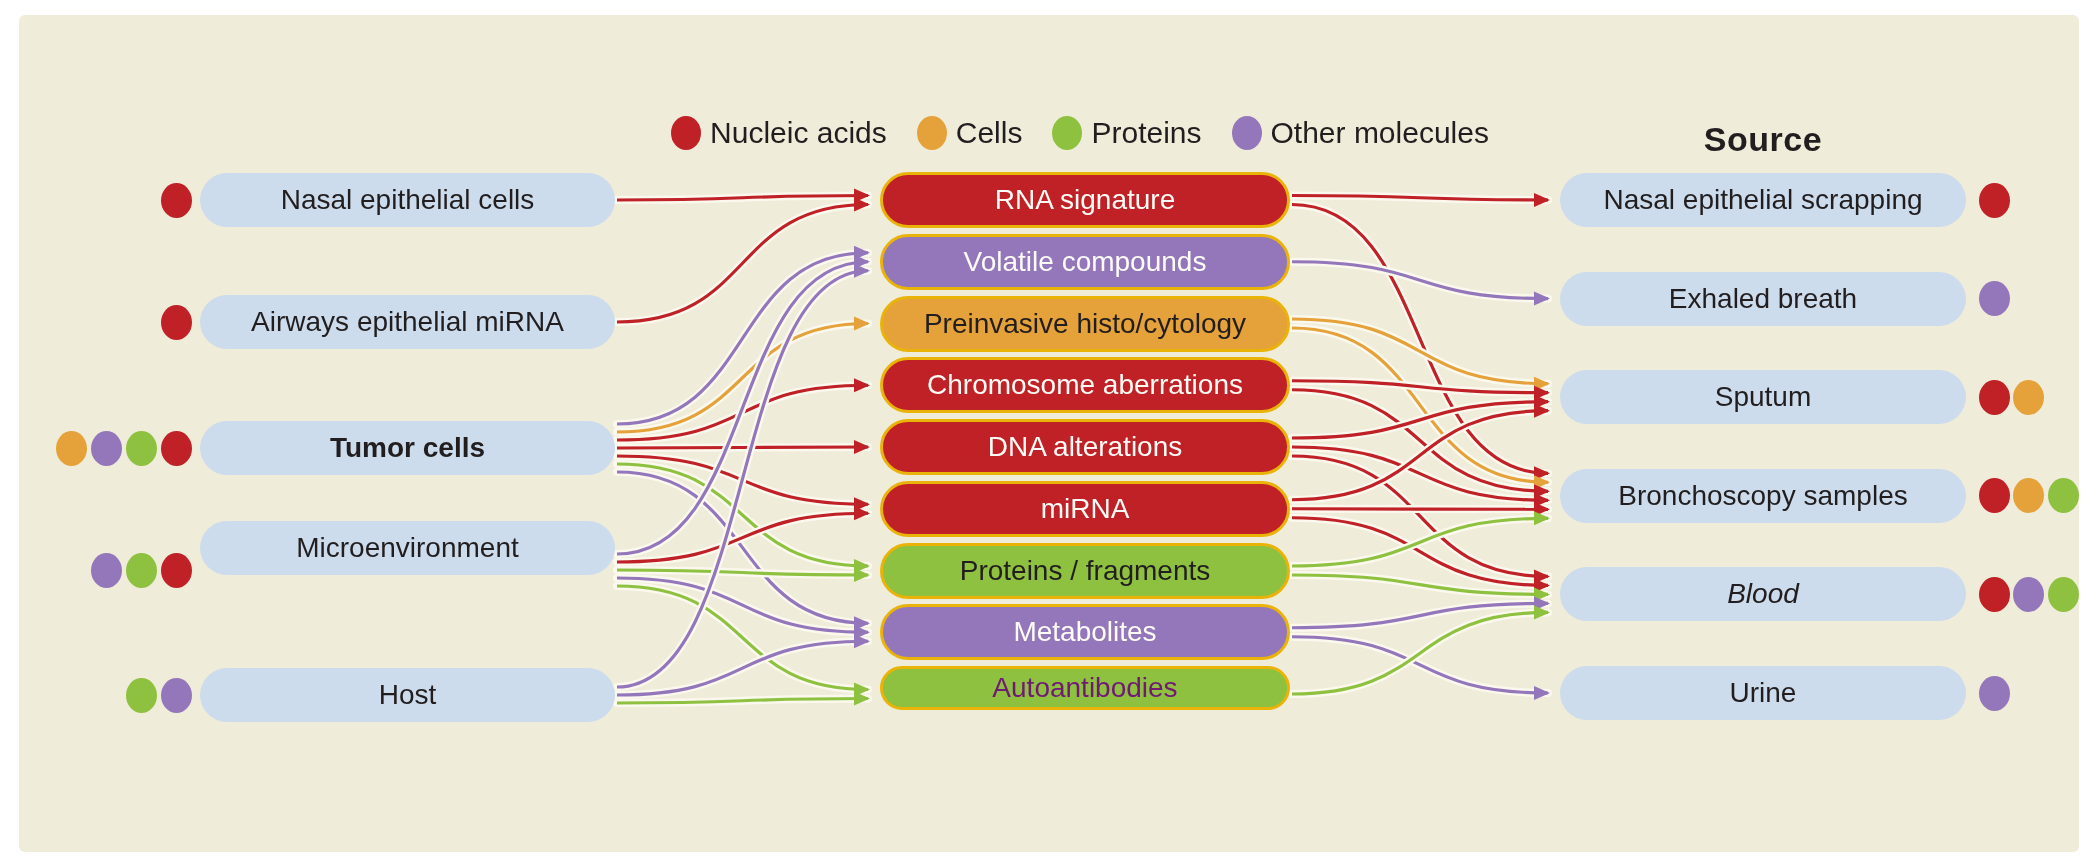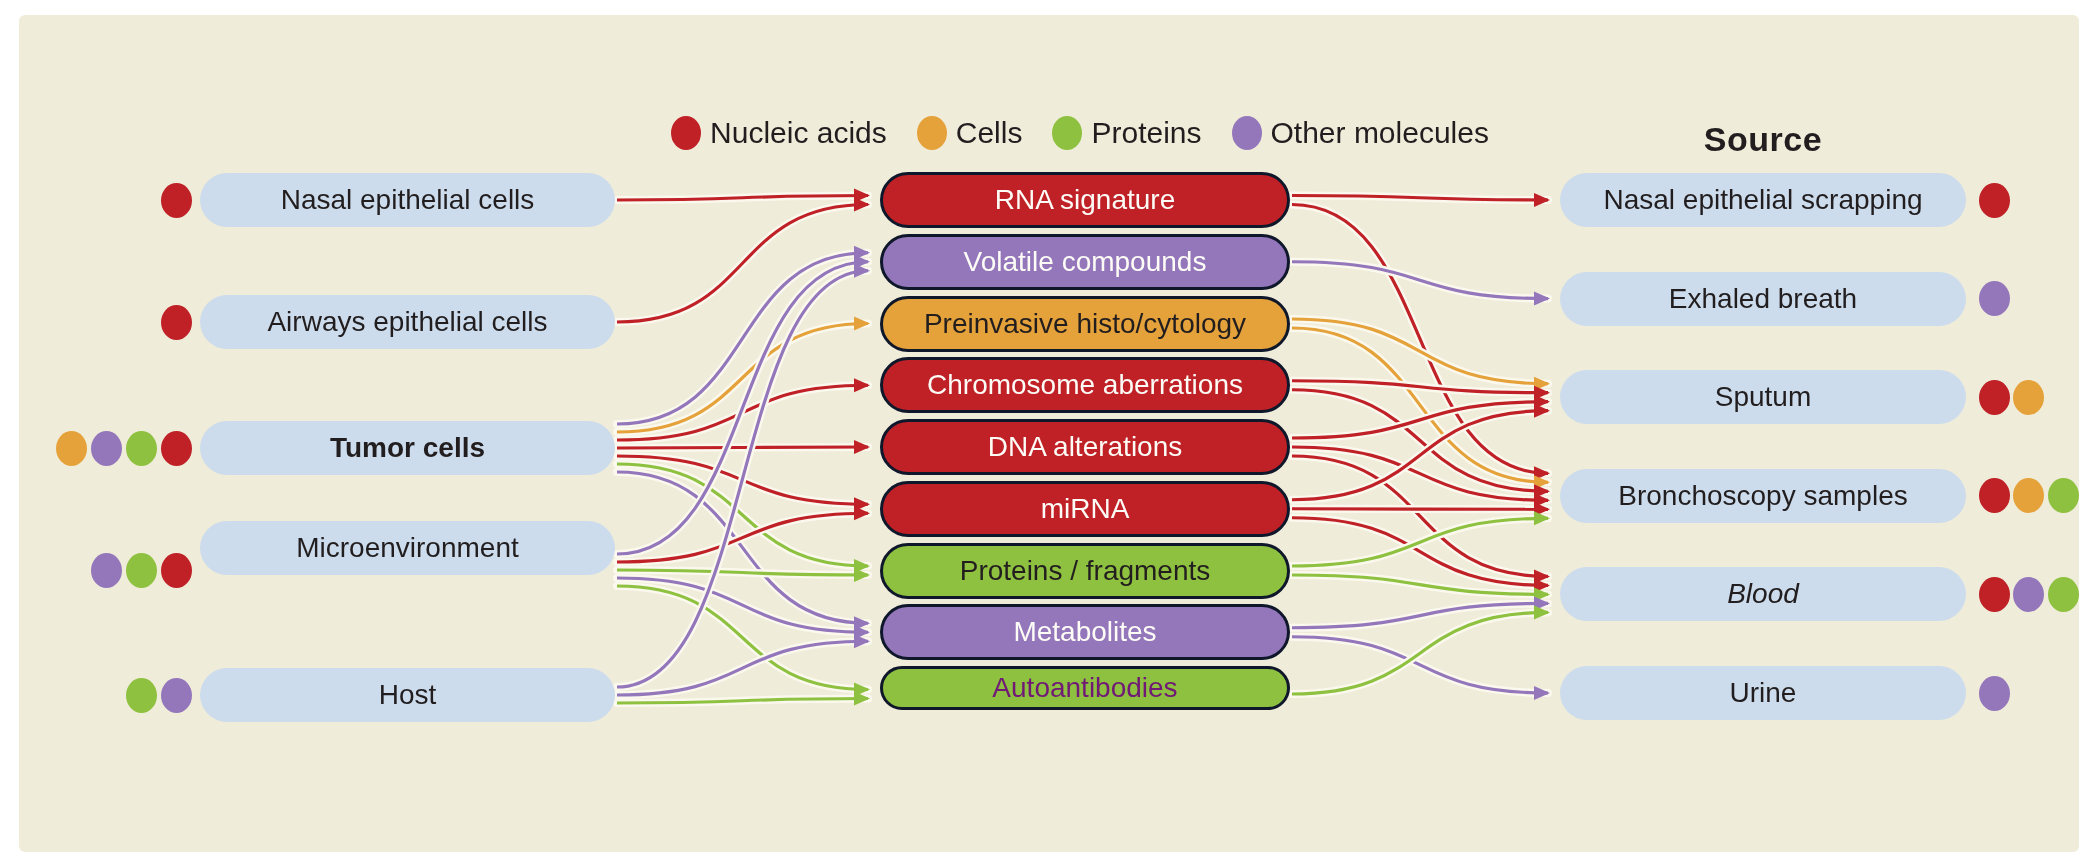--- a/index.html
+++ b/index.html
@@ -21,21 +21,21 @@
     display:flex;align-items:flex-start;justify-content:center;gap:30px;
   }
   .legend-item{display:flex;align-items:center;gap:9px;}
   .legend-label{font-size:30px;color:#221e1f;white-space:nowrap;}
   .dot{border-radius:50%;display:inline-block;flex:0 0 auto;}
   .pill{
     position:absolute;z-index:2;display:flex;align-items:center;justify-content:center;
     border-radius:32px;box-sizing:border-box;white-space:nowrap;
   }
   .pill.side{background:#ccdcec;color:#221e1f;font-size:28px;}
-  .pill.mid{border:3px solid #0f172a;font-size:28px;}
+  .pill.mid{border:3px solid #eab308;font-size:28px;}
   .pill .lbl{padding:0 14px;}
   .node-dot{position:absolute;z-index:2;border-radius:50%;}
 </style>
 </head>
 <body>
 
 <div class="page">
   <div class="panel"></div>
   <svg id="links" width="2100" height="867">
       <defs>
@@ -141,21 +141,21 @@
         <span class="dot" style="width: 30px; height: 34px; background: rgb(148, 119, 187);"></span>
         <span class="legend-label">Other molecules</span>
       </span>
     </div>
   <div id="nodes">
       <div class="pill side" style="left: 200px; top: 173px; width: 415px; height: 54px;">
         <span class="lbl">Nasal epithelial cells</span>
       </div>
       <span class="node-dot" style="width: 31px; height: 35px; left: 160.5px; top: 182.5px; background: rgb(191, 33, 39);"></span>
       <div class="pill side" style="left: 200px; top: 295px; width: 415px; height: 54px;">
-        <span class="lbl">Airways epithelial cells</span>
+        <span class="lbl">Airways epithelial miRNA</span>
       </div>
       <span class="node-dot" style="width: 31px; height: 35px; left: 160.5px; top: 304.5px; background: rgb(191, 33, 39);"></span>
       <div class="pill side" style="left: 200px; top: 421px; width: 415px; height: 54px; font-weight: 700;">
         <span class="lbl">Tumor cells</span>
       </div>
       <span class="node-dot" style="width: 31px; height: 35px; left: 55.5px; top: 430.5px; background: rgb(229, 162, 58);"></span>
       <span class="node-dot" style="width: 31px; height: 35px; left: 90.5px; top: 430.5px; background: rgb(148, 119, 187);"></span>
       <span class="node-dot" style="width: 31px; height: 35px; left: 125.5px; top: 430.5px; background: rgb(143, 193, 64);"></span>
       <span class="node-dot" style="width: 31px; height: 35px; left: 160.5px; top: 430.5px; background: rgb(191, 33, 39);"></span>
       <div class="pill side" style="left: 200px; top: 521px; width: 415px; height: 54px;">

